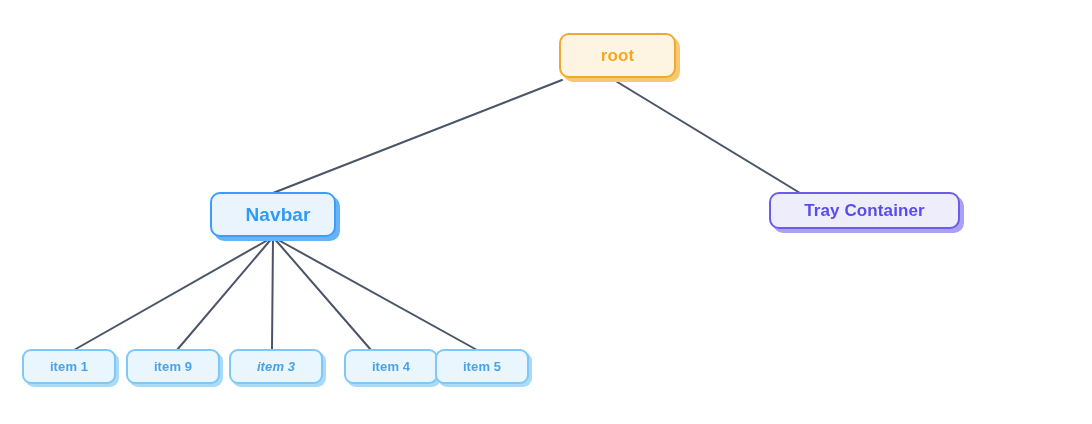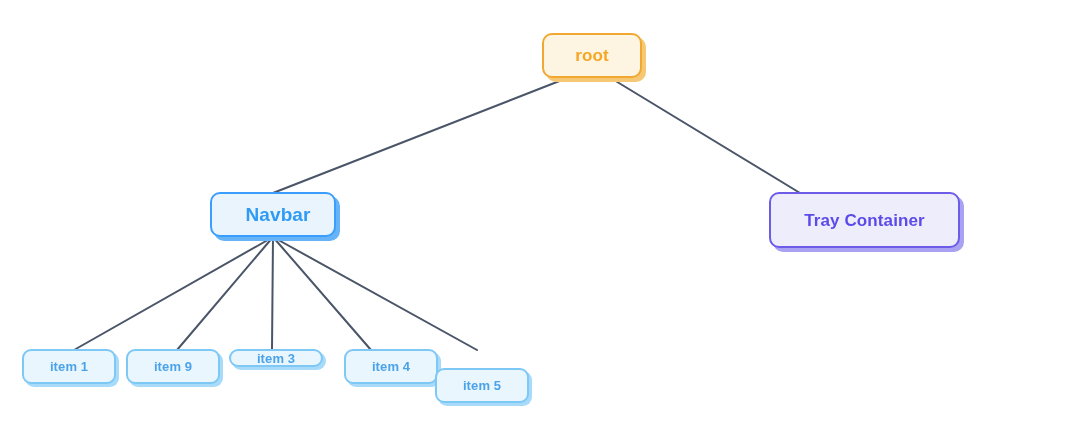--- a/index.html
+++ b/index.html
@@ -107,39 +107,39 @@
       <line x1="562" y1="80" x2="273" y2="193" stroke="#4a5568" stroke-width="2" stroke-linecap="round"></line>
       <line x1="614" y1="80" x2="800" y2="193" stroke="#4a5568" stroke-width="2" stroke-linecap="round"></line>
       <line x1="273" y1="237" x2="74" y2="350" stroke="#4a5568" stroke-width="2" stroke-linecap="round"></line>
       <line x1="273" y1="237" x2="177" y2="350" stroke="#4a5568" stroke-width="2" stroke-linecap="round"></line>
       <line x1="273" y1="237" x2="272" y2="350" stroke="#4a5568" stroke-width="2" stroke-linecap="round"></line>
       <line x1="273" y1="237" x2="371" y2="350" stroke="#4a5568" stroke-width="2" stroke-linecap="round"></line>
       <line x1="273" y1="237" x2="477" y2="350" stroke="#4a5568" stroke-width="2" stroke-linecap="round"></line>
     </svg>
 
   <div id="node-layer">
-      <div class="node node--root" style="left: 542px; top: 33px; width: 100px; height: 45px;">
+      <div class="node node--root" style="left: 559px; top: 33px; width: 117px; height: 45px;">
         <span class="node-label">root</span>
       </div>
       <div class="node node--navbar" style="left: 210px; top: 192px; width: 126px; height: 45px;">
         <span class="node-label">Navbar</span>
       </div>
-      <div class="node node--tray" style="left: 769px; top: 192px; width: 191px; height: 56px;">
+      <div class="node node--tray" style="left: 769px; top: 192px; width: 191px; height: 37px;">
         <span class="node-label">Tray Container</span>
       </div>
       <div class="node node--item" style="left: 22px; top: 349px; width: 94px; height: 35px;">
         <span class="node-label">item 1</span>
       </div>
       <div class="node node--item" style="left: 126px; top: 349px; width: 94px; height: 35px;">
         <span class="node-label">item 9</span>
       </div>
-      <div class="node node--item" style="left: 229px; top: 349px; width: 94px; height: 18px;">
+      <div class="node node--item" style="left: 229px; top: 349px; width: 94px; height: 35px; font-style: italic;">
         <span class="node-label">item 3</span>
       </div>
       <div class="node node--item" style="left: 344px; top: 349px; width: 94px; height: 35px;">
         <span class="node-label">item 4</span>
       </div>
-      <div class="node node--item" style="left: 435px; top: 349px; width: 94px; height: 35px; margin-top: 19px;">
+      <div class="node node--item" style="left: 435px; top: 349px; width: 94px; height: 35px;">
         <span class="node-label">item 5</span>
       </div>
     </div>
 
 </div>
 
 </body></html>

